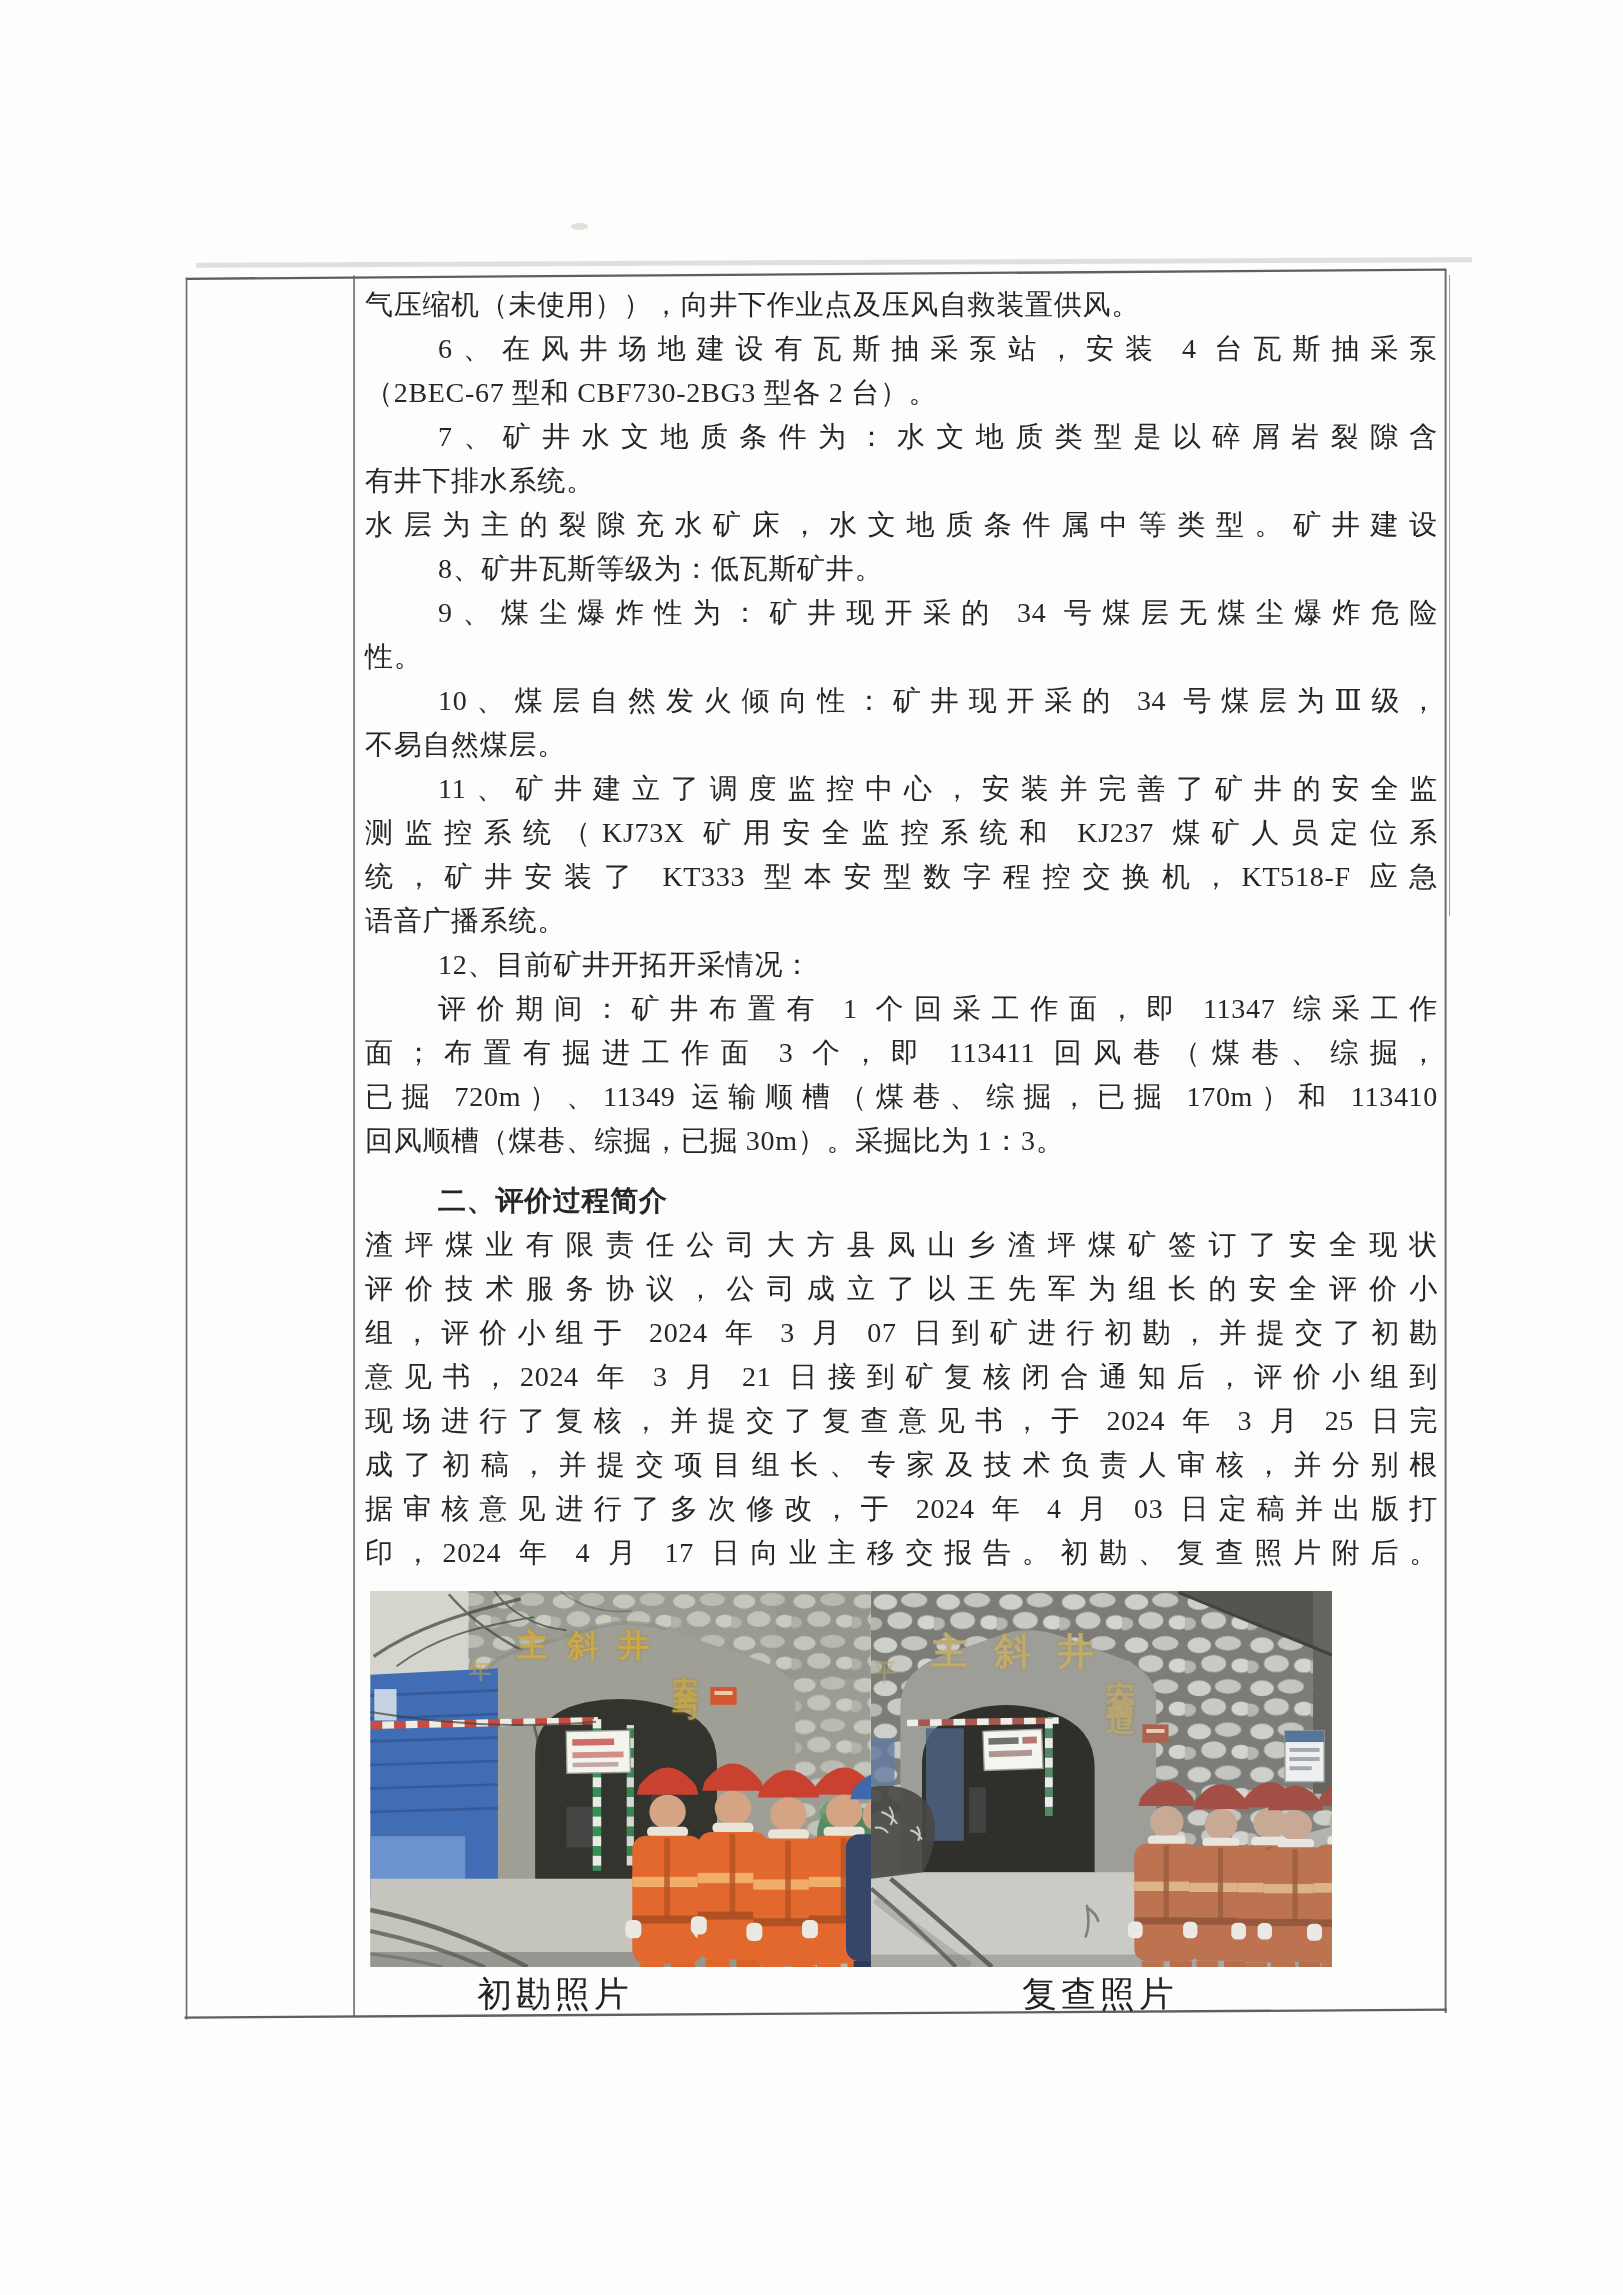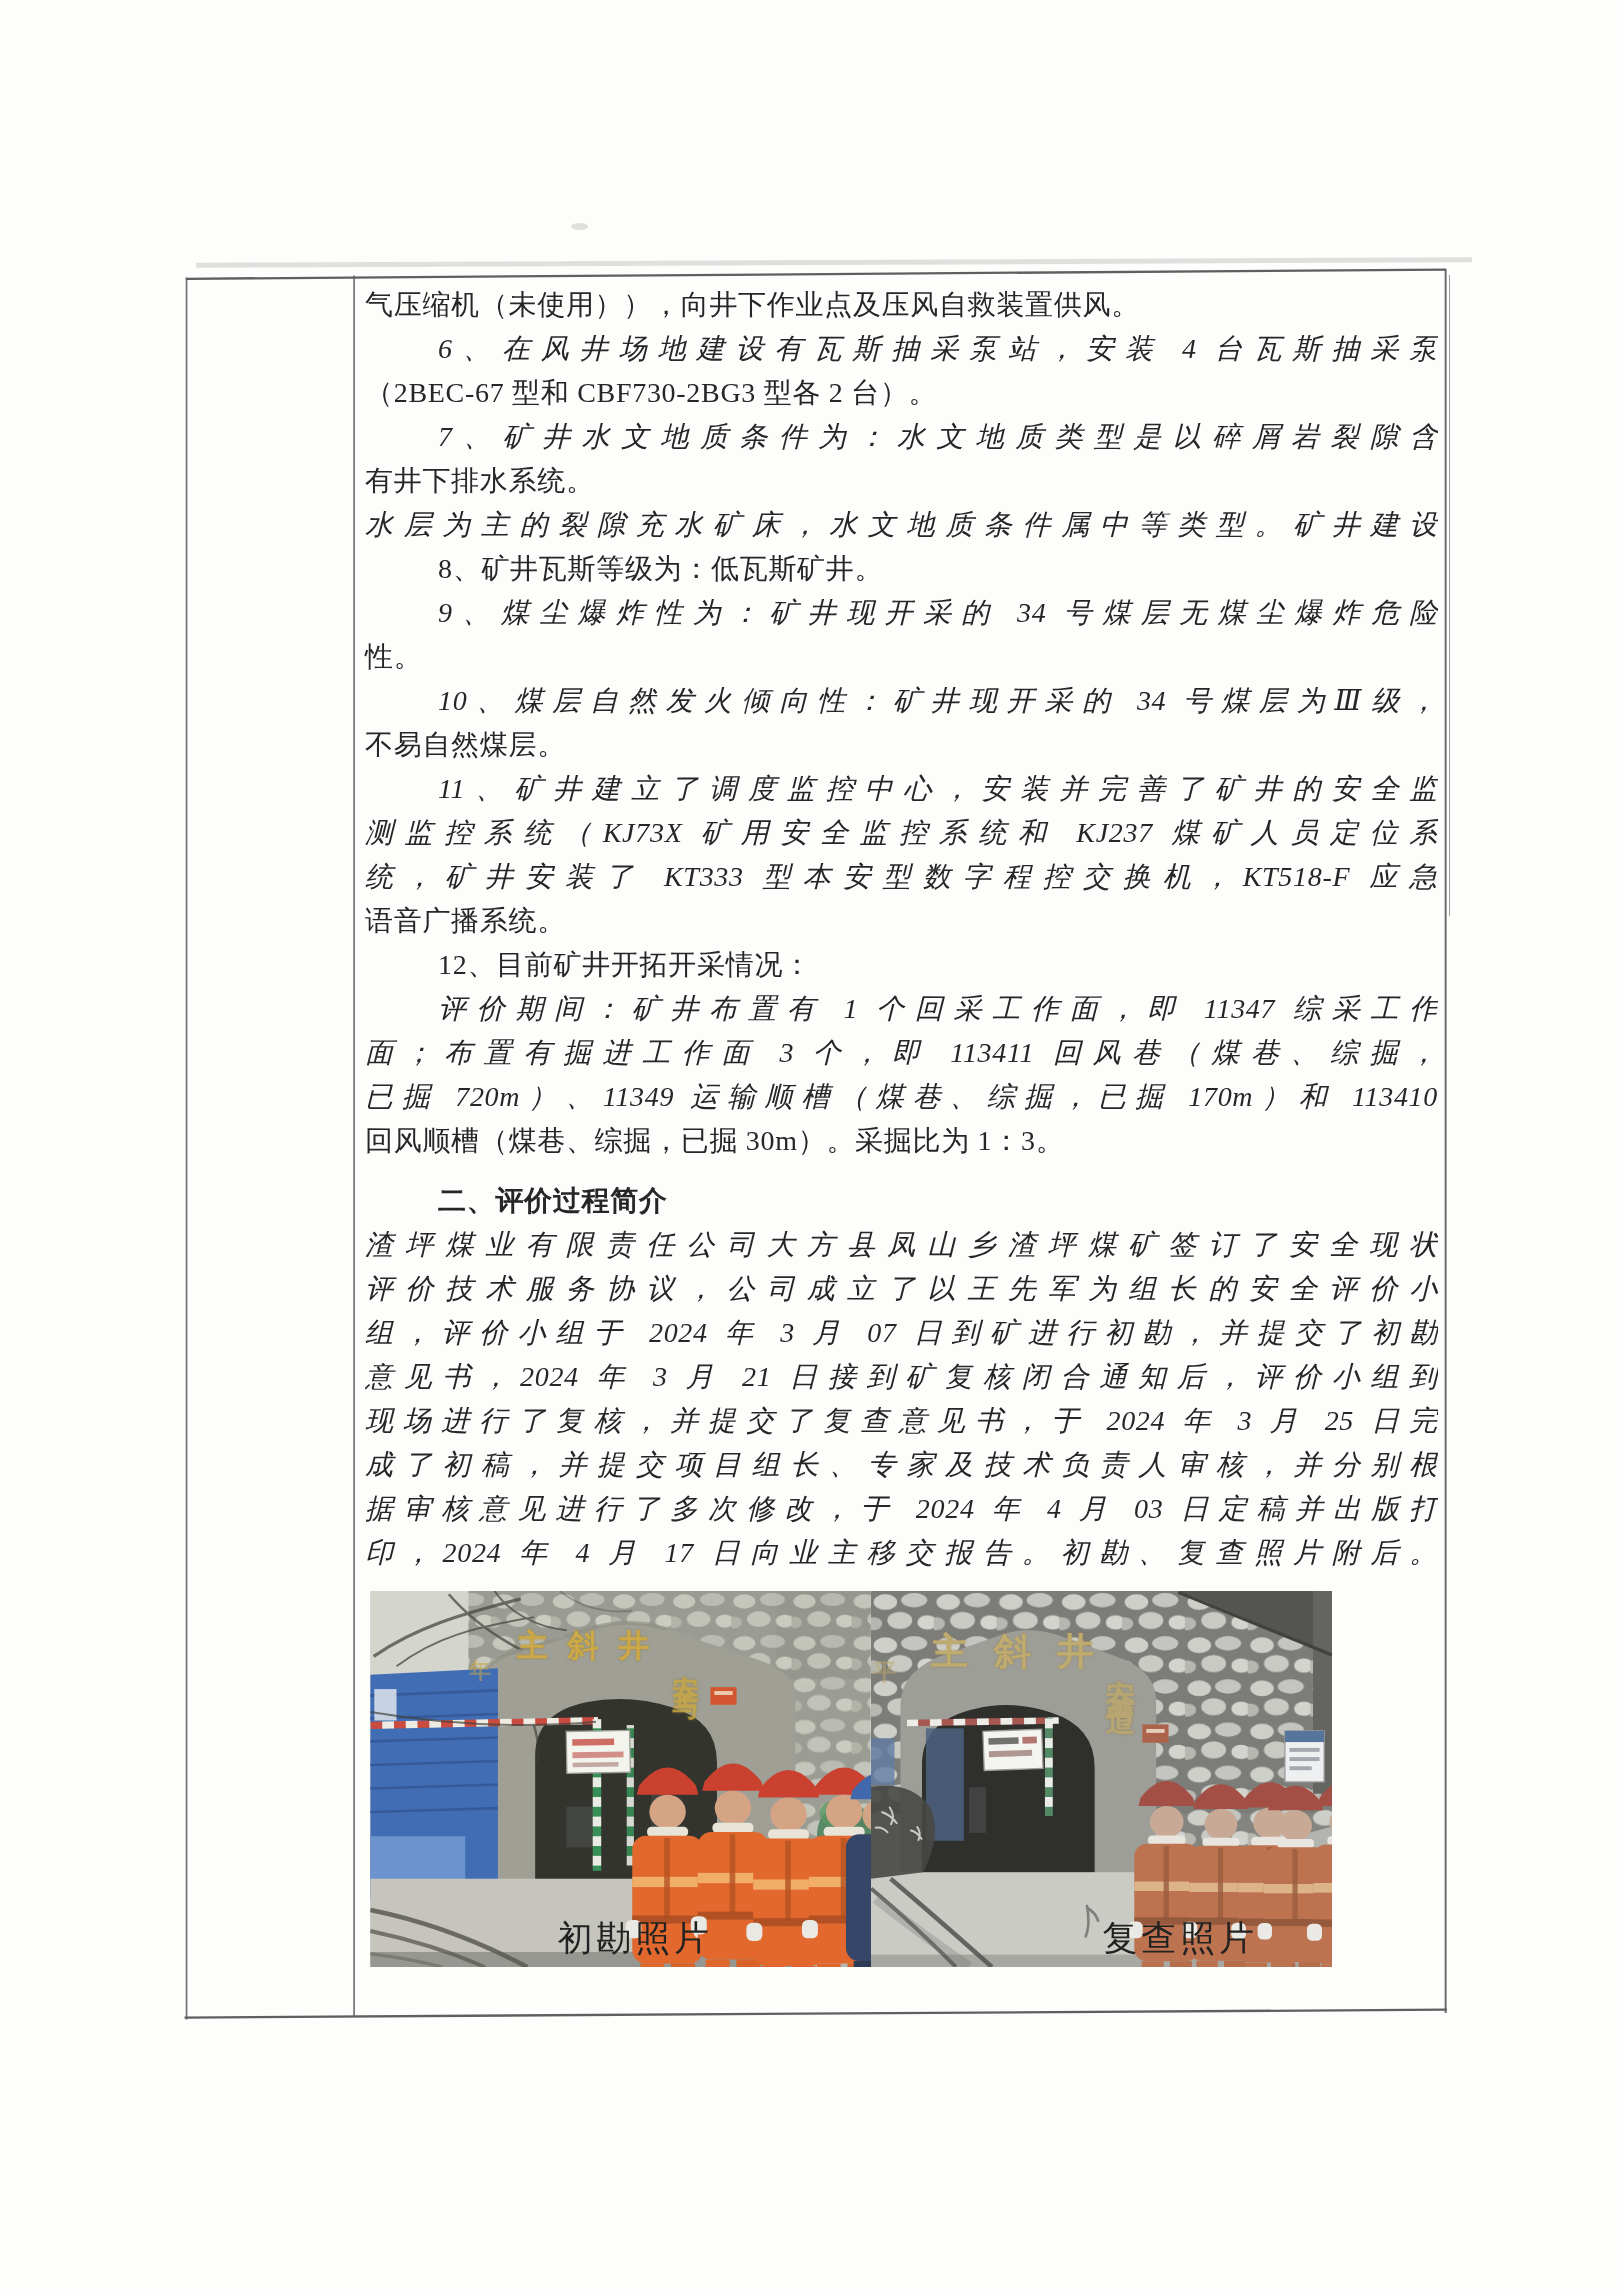--- a/index.html
+++ b/index.html
@@ -4,42 +4,42 @@
 <style>
   html,body{margin:0;padding:0;background:#ffffff;}
   #page{position:relative;width:1623px;height:2295px;background:#fdfdfc;overflow:hidden;
         font-family:"Liberation Serif","DejaVu Serif",serif;color:#262626;}
   
   #frame{position:absolute;left:0;top:0;width:1623px;height:2295px;pointer-events:none;}
   
   #textcol{position:absolute;left:365px;top:283px;width:1073px;}
   .bl{height:44px;line-height:44px;font-size:28px;letter-spacing:0.7px;
       text-align:justify;white-space:nowrap;}
-  .bl.j{text-align-last:justify;white-space:normal;overflow:hidden;height:44px;font-style:italic;}
+  .bl.j{text-align-last:justify;white-space:normal;overflow:hidden;height:44px;}
   .bl.ind{text-indent:73px;}
   .bl.b{font-weight:bold;margin-top:16px;}
   
   .photo{position:absolute;top:1591px;height:376px;overflow:hidden;
          filter:blur(0.3px) contrast(0.93) brightness(1.04);}
   #photoL{left:370px;width:501px;}
   #photoR{left:871px;width:461px;filter:blur(0.3px) saturate(0.62) contrast(0.9) brightness(1.06);}
   .photo svg{position:absolute;left:0;top:0;}
   .ptitle{position:absolute;color:#c9a53f;font-weight:bold;
           text-shadow:0 0 2.6px rgba(150,120,30,.75);white-space:nowrap;text-align:center;}
   #photoL .ptitle{left:147px;top:34px;font-size:31px;letter-spacing:19.6px;}
   #photoR .ptitle{left:60px;top:36px;font-size:37px;letter-spacing:26px;}
   .pbanner{position:absolute;writing-mode:vertical-rl;color:#c5a23c;font-weight:bold;
            opacity:.85;text-shadow:0 0 3.3px rgba(150,120,30,.8);letter-spacing:9.2px;}
   #photoL .pbanner{left:298px;top:63px;font-size:26px;height:196px;}
   #photoR .pbanner{left:230px;top:64px;font-size:29px;height:209px;}
   .pwall{position:absolute;color:#c5a23c;opacity:.55;font-weight:bold;}
   #photoL .pwall{left:99px;top:65px;font-size:22px;}
   #photoR .pwall{left:2px;top:65px;font-size:23.6px;}
   
-  .caption{position:absolute;top:1915px;width:236px;text-align:right;
+  .caption{position:absolute;top:1971px;width:236px;text-align:left;
            font-size:35px;letter-spacing:3.9px;color:#222;}
   #capL{left:477px;}
   #capR{left:1022px;}
   
   #smudge{position:absolute;left:196px;top:260px;width:1276px;height:5.2px;
           background:#c6c6c4;opacity:.55;transform:rotate(-0.25deg);}
   #speck{position:absolute;left:571px;top:223px;width:17px;height:6.5px;border-radius:50%;
          background:#d8d8d4;opacity:.8;}
 </style>
 </head>

